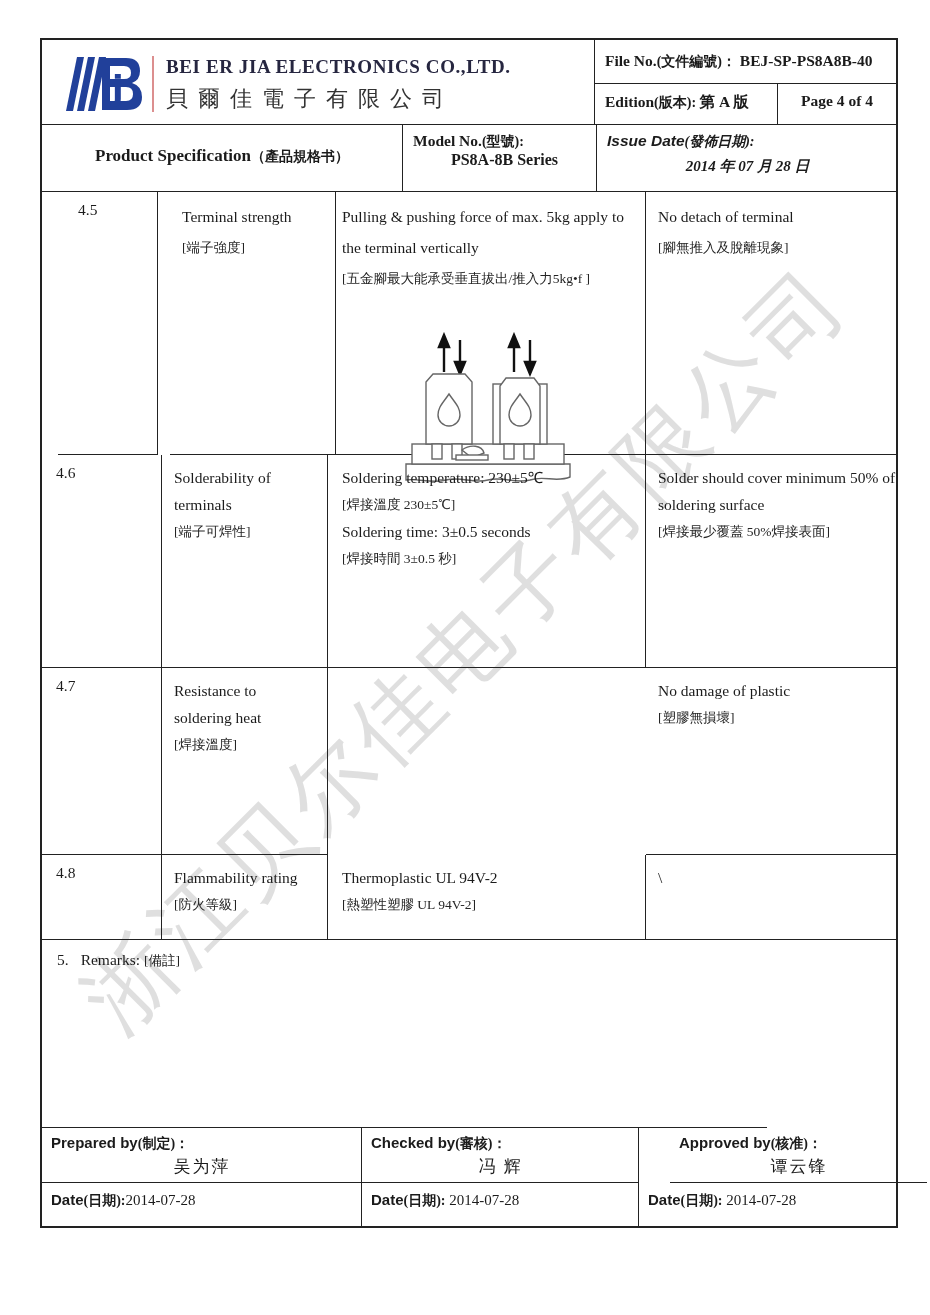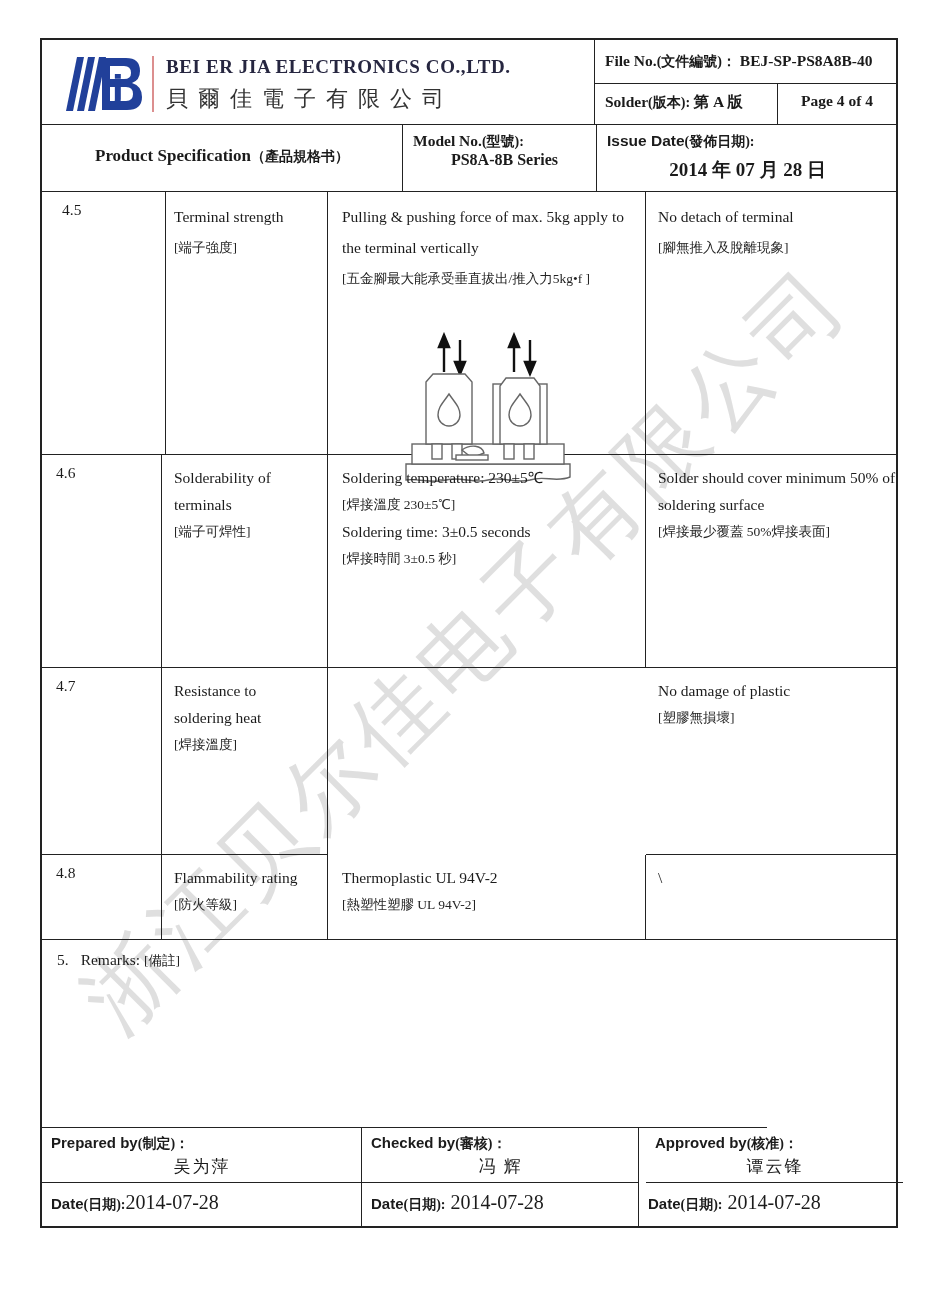--- a/index.html
+++ b/index.html
@@ -36,35 +36,35 @@
   .co-cn { position:absolute; left:102px; top:32px; font-size:22px; letter-spacing:10px;
            color:#333; white-space:nowrap; }
 
   .fileno { padding:12px 0 0 10px; font-size:15.5px; }
   .edition { padding:8px 0 0 10px; font-size:15.5px; }
   .pageinfo { text-align:center; padding-top:8px; font-size:15.5px; }
 
   .prodspec { text-align:center; padding-top:21px; font-size:17px; }
   .modelcell { padding:7px 0 0 10px; font-size:15.5px; }
   .model-line2 { text-align:center; font-size:16px; }
-  .issuecell { padding:7px 8px 0 10px; font-size:15.5px; }
-  .issue-line2 { text-align:center; margin-top:6px; font-size:19px; }
+  .issuecell { padding:7px 8px 0 10px; font-size:15.5px;font-style:italic; }
+  .issue-line2 { text-align:center; margin-top:6px; font-size:15px; }
 
   .no-cell { padding:9px 0 0 14px; }
   .txt-cell { padding:9px 0 0 12px; }
   .cond-cell { padding:9px 0 0 14px; }
 
   .diagram-wrap { position:absolute; left:68px; top:140px; }
 
   
   .f-label { padding:6px 8px 0 9px; font-size:15px; }
   .f-name { text-align:center; margin-top:2px; font-size:17px; letter-spacing:2px;
             font-family:"Liberation Serif", serif; }
   .f-date { padding:8px 0 0 9px; font-size:15px; }
-  .f-date .val { font-family:"Liberation Serif", serif; font-weight:normal; font-size:20px; }
+  .f-date .val { font-family:"Liberation Serif", serif; font-weight:normal; font-size:15px; }
   .paren-cn { font-weight:bold; font-size:14px; }
 </style>
 </head>
 <body>
 
 <div class="sheet">
 
   <div class="watermark">浙江贝尔佳电子有限公司</div>
 
   <div class="tbl">
@@ -87,21 +87,21 @@
         <div class="co-cn">貝爾佳電子有限公司</div>
       </div>
     </div>
 
     <div class="cell bb fileno" style="left:553px;top:0;width:301px;height:44px;">
       <span class="serif-b">File No.</span><span class="serif-b paren-cn">(文件編號)：</span>
       <span class="serif-b">BEJ-SP-PS8A8B-40</span>
     </div>
 
     <div class="cell br bb edition" style="left:553px;top:44px;width:183px;height:41px;">
-      <span class="serif-b">Solder</span><span class="serif-b paren-cn">(版本): </span>
+      <span class="serif-b">Edition</span><span class="serif-b paren-cn">(版本): </span>
       <span class="serif-b">第 A 版</span>
     </div>
 
     <div class="cell bb pageinfo" style="left:736px;top:44px;width:118px;height:41px;">
       <span class="serif-b">Page 4 of 4</span>
     </div>
 
     <div class="cell br bb prodspec" style="left:0;top:85px;width:361px;height:67px;">
       <span class="serif-b">Product Specification</span><span class="serif-b paren-cn">（產品規格书）</span>
     </div>
@@ -109,24 +109,24 @@
     <div class="cell br bb modelcell" style="left:361px;top:85px;width:194px;height:67px;">
       <div><span class="serif-b">Model No.</span><span class="serif-b paren-cn">(型號):</span></div>
       <div class="model-line2 serif-b">PS8A-8B Series</div>
     </div>
 
     <div class="cell bb issuecell" style="left:555px;top:85px;width:299px;height:67px;">
       <div><span class="sans-b">Issue Date</span><span class="serif-b paren-cn">(發佈日期):</span></div>
       <div class="issue-line2 serif-b">2014 年 07 月 28 日</div>
     </div>
 
-    <div class="cell br bb no-cell en" style="left:0;top:152px;width:124px;height:263px;padding-left:20px;">
+    <div class="cell br bb no-cell en" style="left:16px;top:152px;width:100px;height:263px;padding-left:20px;">
       <div>4.5</div>
     </div>
-    <div class="cell br bb txt-cell lh31" style="left:120px;top:152px;width:166px;height:263px;">
+    <div class="cell br bb txt-cell lh31" style="left:128px;top:152px;width:166px;height:263px;">
       <div class="en">Terminal strength</div>
       <div class="cn">[端子強度]</div>
     </div>
     <div class="cell br bb cond-cell lh31" style="left:286px;top:152px;width:318px;height:263px;">
       <div class="en">Pulling &amp; pushing force of max. 5kg apply to</div>
       <div class="en">the terminal vertically</div>
       <div class="cn">[五金腳最大能承受垂直拔出/推入力5kg•f ]</div>
       <div class="diagram-wrap">
         <svg width="185" height="152" viewBox="0 0 185 152">
           <g stroke="#111" stroke-width="2.4" fill="#111">
@@ -218,21 +218,21 @@
     </div>
 
     <div class="cell br bb f-label" style="left:0;top:1088px;width:320px;height:55px;">
       <div><span class="sans-b">Prepared by</span><span class="serif-b paren-cn">(制定)：</span></div>
       <div class="f-name">吴为萍</div>
     </div>
     <div class="cell br bb f-label" style="left:320px;top:1088px;width:277px;height:55px;">
       <div><span class="sans-b">Checked by</span><span class="serif-b paren-cn">(審核)：</span></div>
       <div class="f-name">冯  辉</div>
     </div>
-    <div class="cell bb f-label" style="left:604px;top:1088px;width:257px;height:55px;">
+    <div class="cell bb f-label" style="left:628px;top:1088px;width:257px;height:55px;">
       <div><span class="sans-b">Approved by</span><span class="serif-b paren-cn">(核准)：</span></div>
       <div class="f-name">谭云锋</div>
     </div>
 
     <div class="cell br f-date" style="left:0;top:1143px;width:320px;height:43px;">
       <span class="sans-b">Date</span><span class="serif-b paren-cn">(日期):</span><span class="val">2014-07-28</span>
     </div>
     <div class="cell br f-date" style="left:320px;top:1143px;width:277px;height:43px;">
       <span class="sans-b">Date</span><span class="serif-b paren-cn">(日期):</span><span class="val"> 2014-07-28</span>
     </div>

